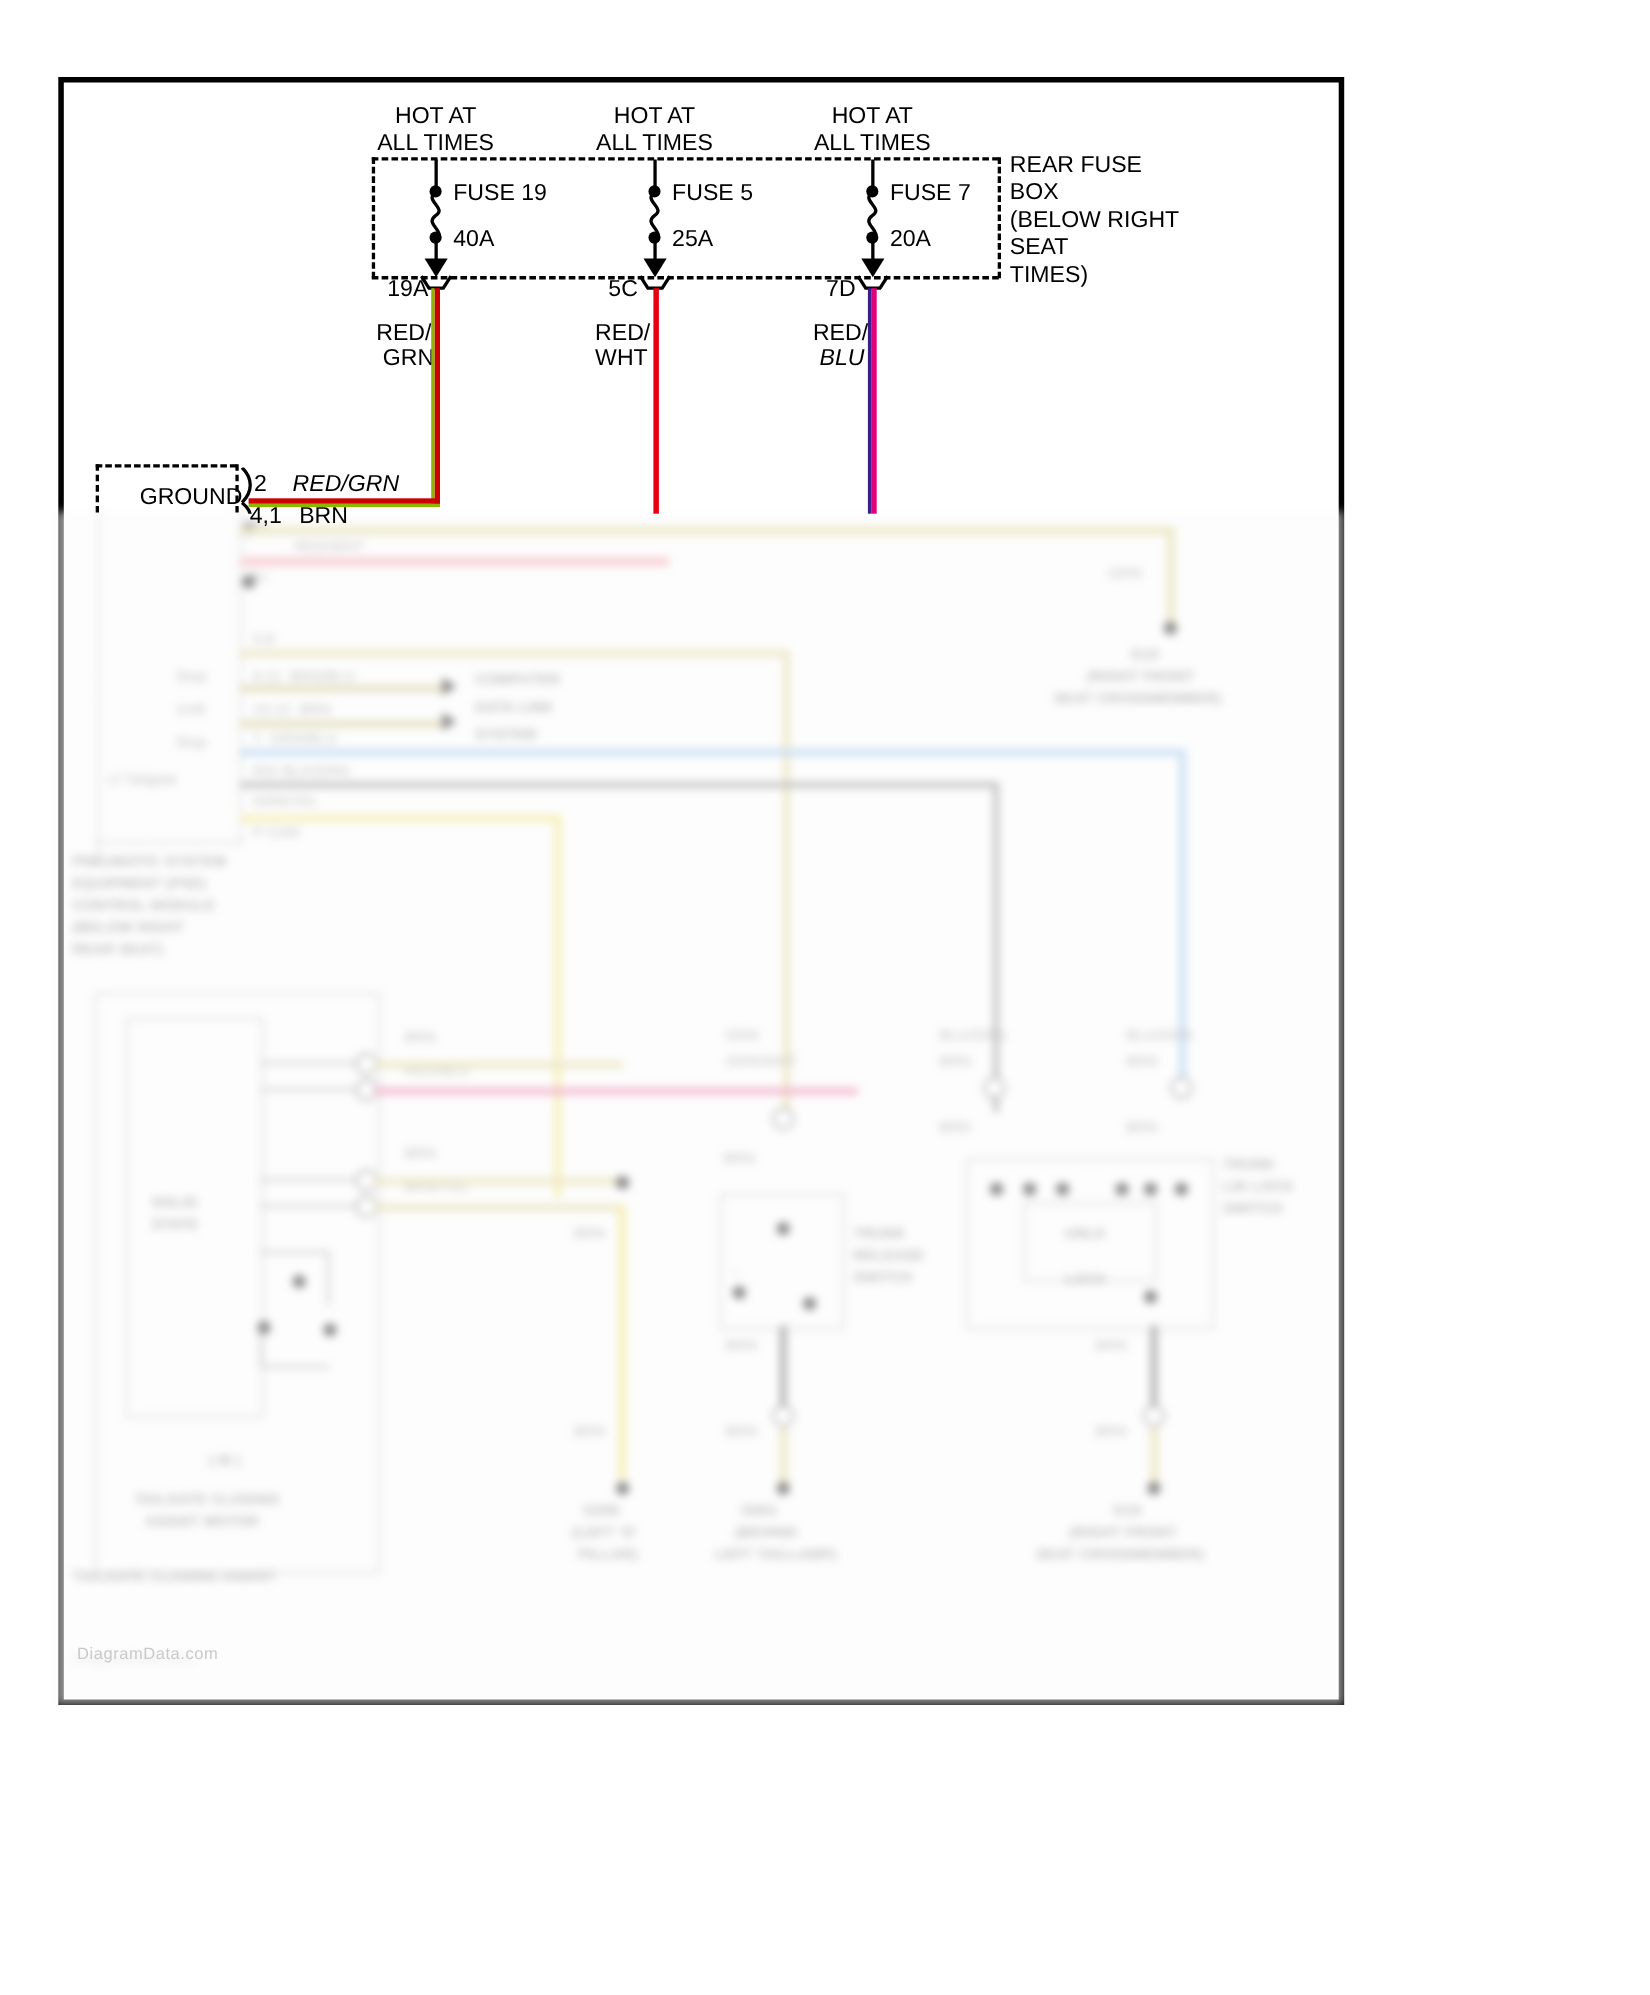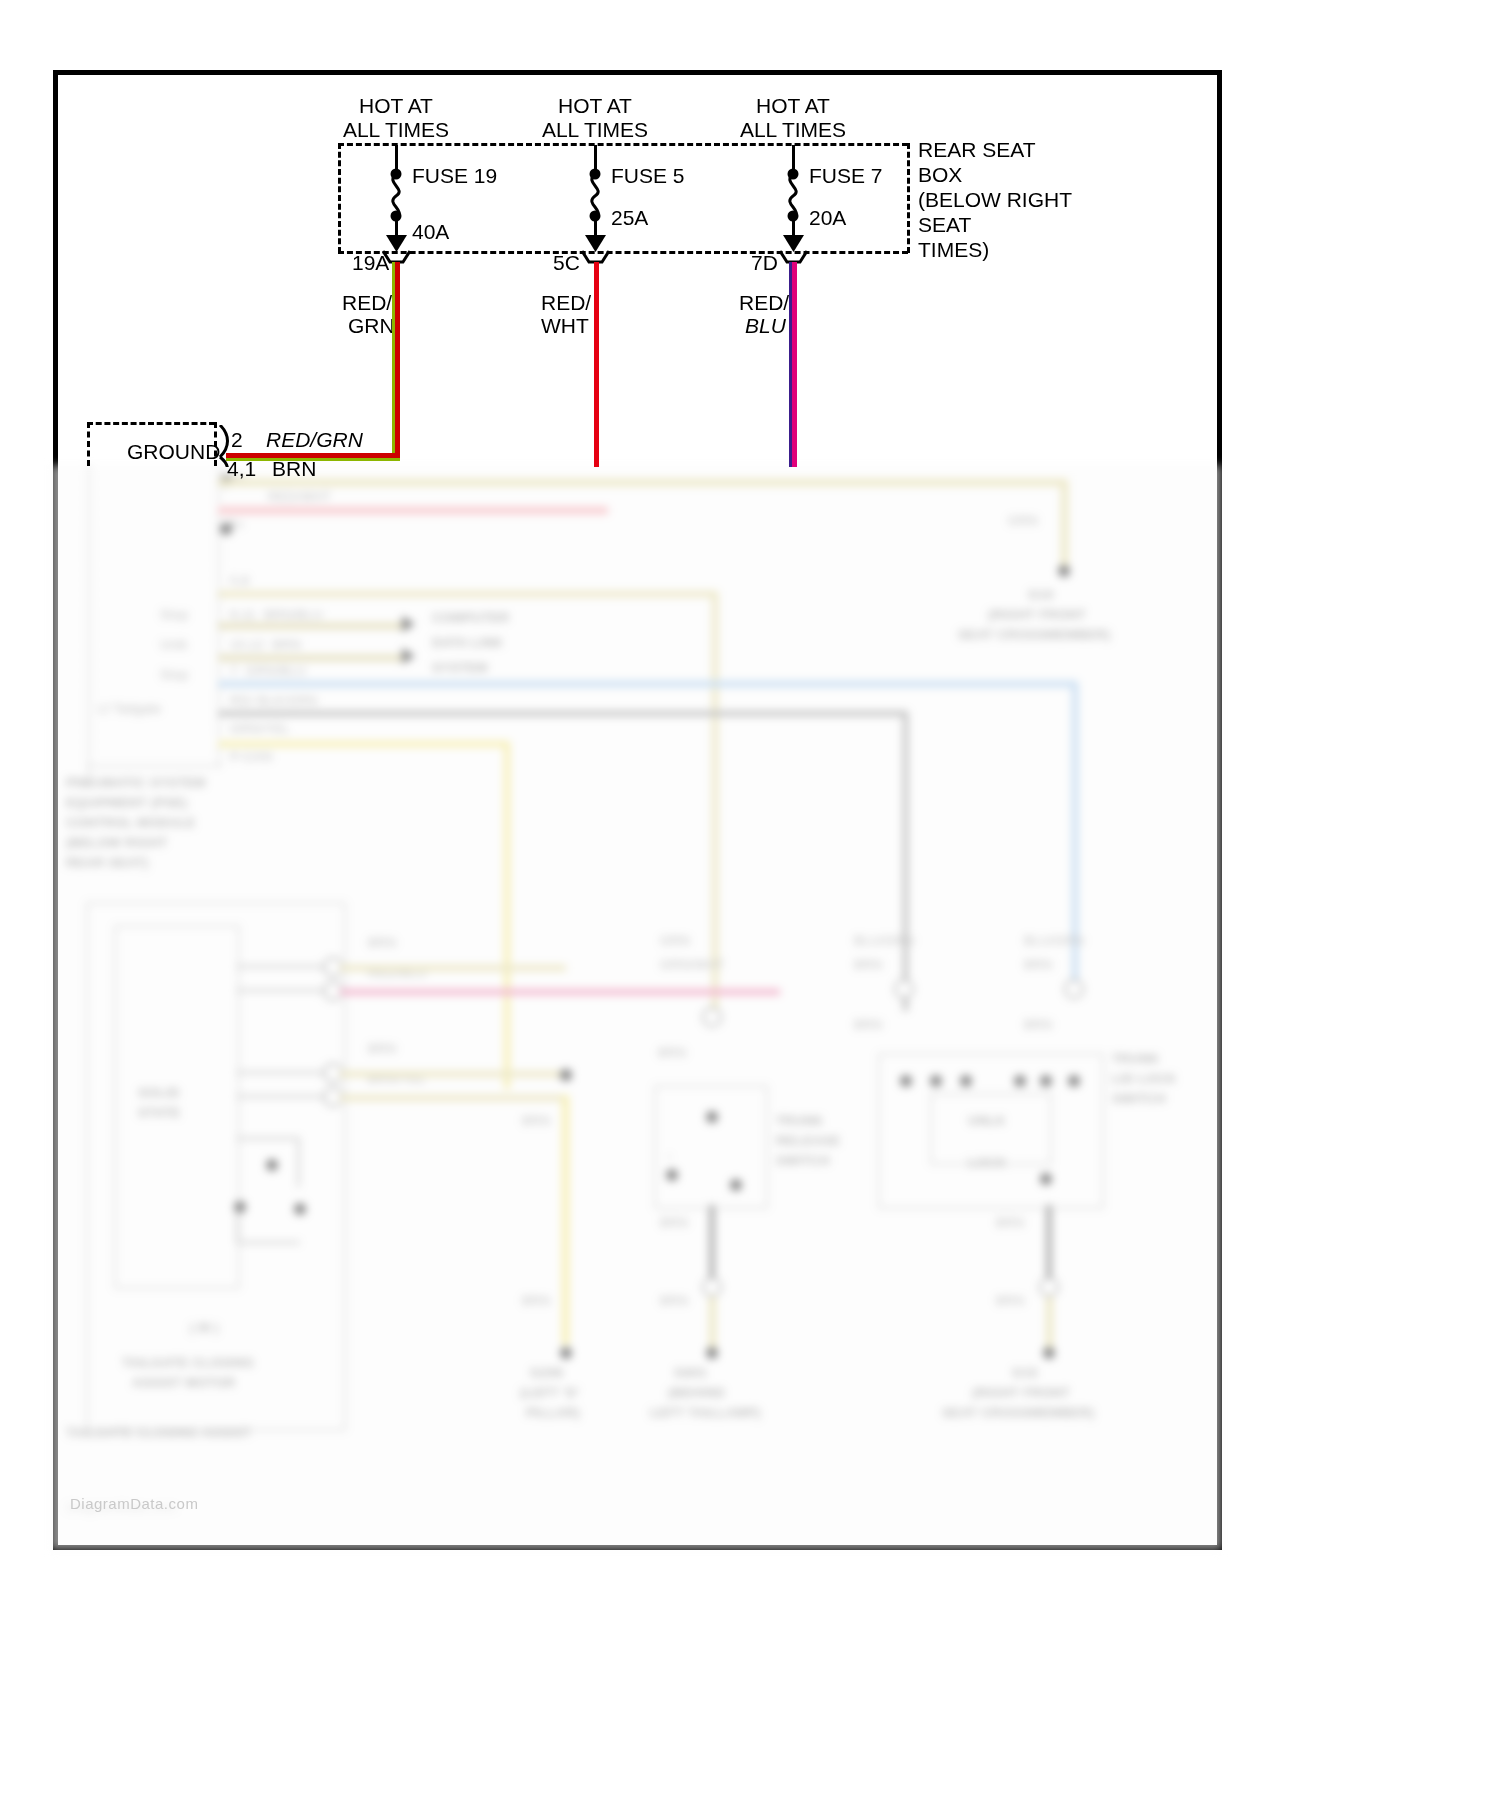--- a/index.html
+++ b/index.html
@@ -240,21 +240,21 @@
 
     <div class="lbl c" style="left:396px;top:93px;">HOT AT</div>
     <div class="lbl c" style="left:396px;top:117px;">ALL TIMES</div>
     <div class="vline" style="left:395px;top:145px;height:30px;"></div>
     <div class="dot" style="left:396px;top:174px;"></div>
     <svg style="position:absolute;left:383px;top:174px;" width="28" height="44">
       <path d="M13 0 C 2 9, 24 15, 13 22 C 2 30, 24 36, 13 44" stroke="#000" stroke-width="3" fill="none"></path>
     </svg>
     <div class="dot" style="left:396px;top:216px;"></div>
     <div class="lbl" style="left:412px;top:163px;">FUSE 19</div>
-    <div class="lbl" style="left:412px;top:219px;">40A</div>
+    <div class="lbl" style="left:412px;top:205px;">40A</div>
     <div class="vline" style="left:395px;top:218px;height:22px;"></div>
     <svg style="position:absolute;left:385px;top:232px;" width="23" height="20">
       <path d="M11.5 20 L 1 3 L 22 3 Z" fill="#000"></path>
     </svg>
     <svg style="position:absolute;left:382px;top:250px;" width="29" height="18">
       <path d="M1 1 L 8 12 L 21 12 L 28 1" stroke="#000" stroke-width="3" fill="none"></path>
     </svg>
     <div class="lbl" style="left:352px;top:250px;">19A</div>
     <div class="lbl" style="left:342px;top:290px;">RED/</div>
     <div class="lbl" style="left:348px;top:313px;">GRN</div>
@@ -307,21 +307,21 @@
     <div class="lbl" style="left:739px;top:290px;">RED/</div>
     <div class="lbl" style="left:745px;top:313px;font-style:italic;">BLU</div>
     <div class="wire w-redblu" style="left:792px;top:262px;width:5px;height:205px;"></div>
     <div class="wire w-redblu-s" style="left:789px;top:262px;width:3px;height:205px;"></div>
 
     <div class="dashh" style="left:338px;top:143px;width:570px;"></div>
     <div class="dashh" style="left:338px;top:251px;width:570px;"></div>
     <div class="dashv" style="left:338px;top:143px;height:110px;"></div>
     <div class="dashv" style="left:907px;top:143px;height:110px;"></div>
 
-    <div class="lbl" style="left:918px;top:137px;">REAR SEAT</div>
+    <div class="lbl" style="left:918px;top:137px;">REAR FUSE</div>
     <div class="lbl" style="left:918px;top:162px;">BOX</div>
     <div class="lbl" style="left:918px;top:187px;">(BELOW RIGHT</div>
     <div class="lbl" style="left:918px;top:212px;">SEAT</div>
     <div class="lbl" style="left:918px;top:237px;">TIMES)</div>
 
     <div class="dashh" style="left:87px;top:422px;width:128px;"></div>
     <div class="dashv" style="left:87px;top:422px;height:44px;"></div>
     <div class="dashv" style="left:214px;top:422px;height:44px;"></div>
     <div class="lbl" style="left:127px;top:439px;">GROUND</div>
     <svg style="position:absolute;left:218px;top:425px;" width="16" height="42">

